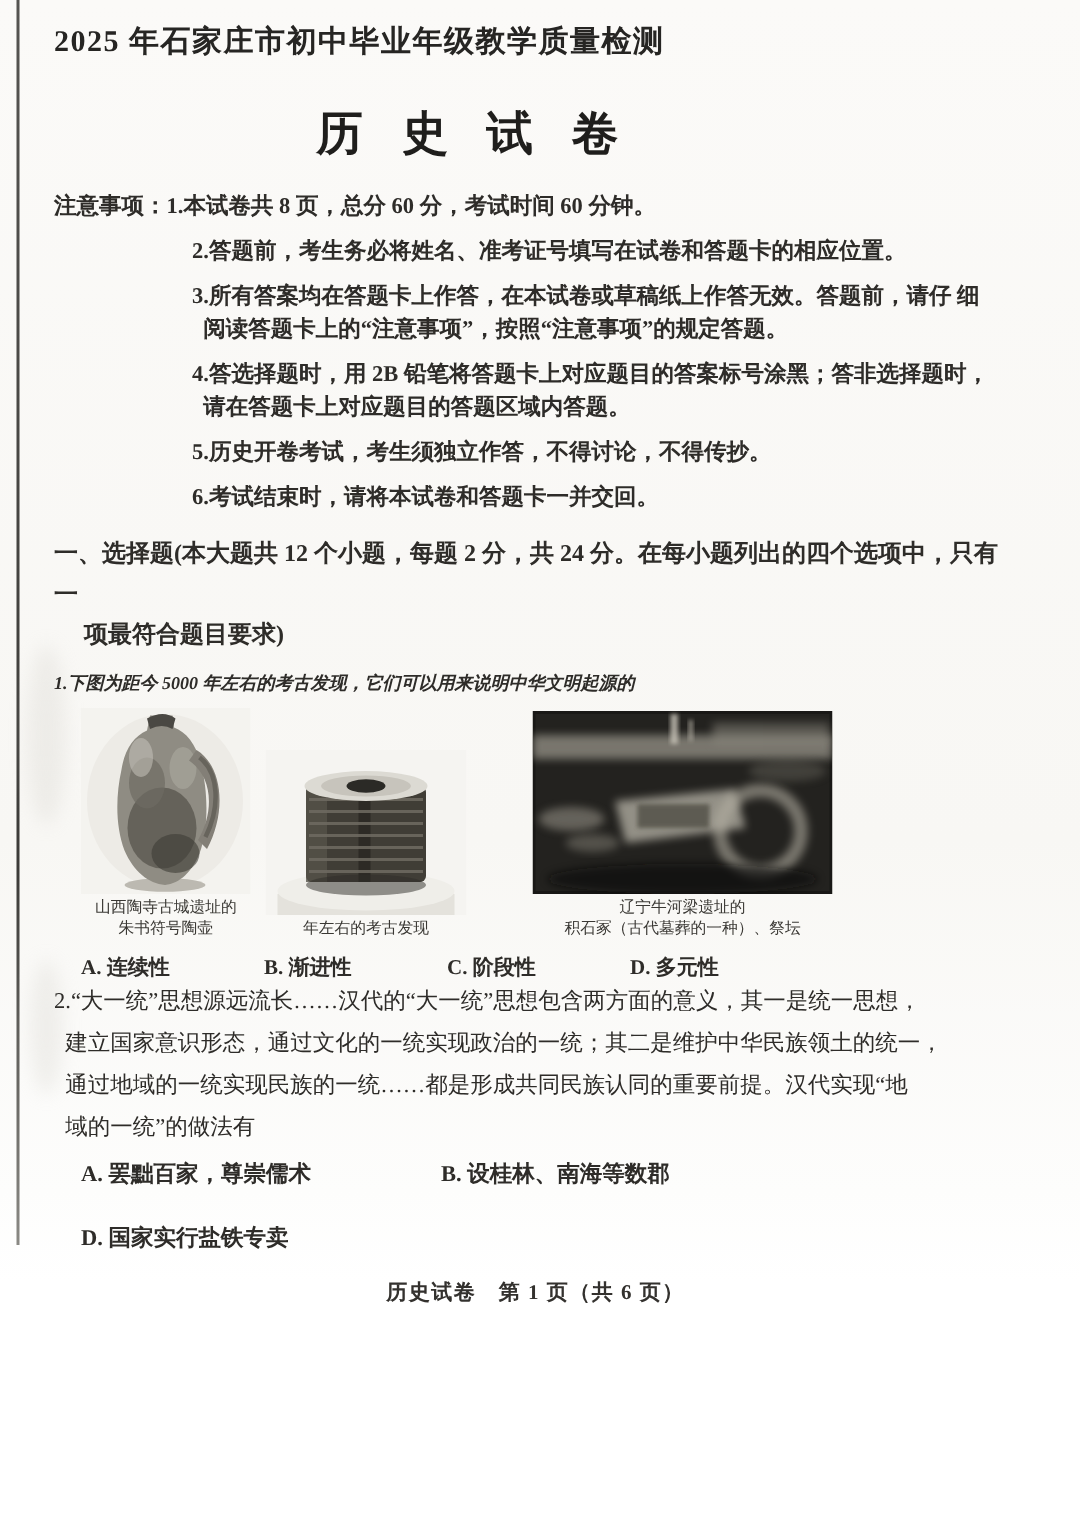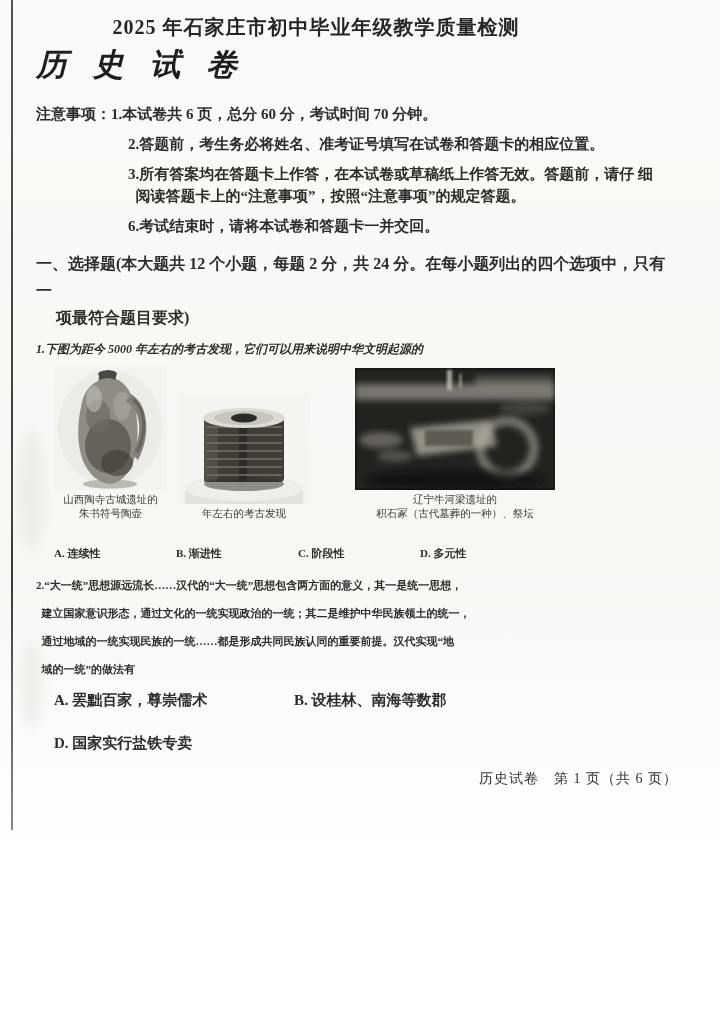--- a/index.html
+++ b/index.html
@@ -4,62 +4,65 @@
 <style>
   * { margin:0; padding:0; box-sizing:border-box; }
   html,body { width:720px; height:1018px; background:#ffffff; overflow:hidden;
               font-family:"Liberation Serif","DejaVu Serif",serif; }
   .scan { position:absolute; left:0; top:0; width:720px; height:1018px;
           background:linear-gradient(180deg,#fbfaf8 0%,#f8f7f4 55%,#fdfdfc 78%,#ffffff 84%); }
   .edge-line { position:absolute; left:11px; top:0; width:2px; height:830px;
                background:linear-gradient(180deg,#555451,#3c3b38 70%,#8a8984); }
   .smudge { position:absolute; background:#d9d7d1; opacity:.35; filter:blur(6px); border-radius:50%; }
   .content { position:absolute; left:36px; top:14px; width:642px; color:#2e2c29; }
-  .hdr { width:560px; text-align:center; font-size:20px; font-weight:700; letter-spacing:1px; color:#262523; }
-  .ttl { width:560px; text-align:left; font-size:31px; font-weight:700; letter-spacing:9px;
-         margin-top:3px; color:#1f1e1c;font-style:italic; }
+  .hdr { width:560px; font-size:20px; font-weight:700; letter-spacing:1px; color:#262523; }
+  .ttl { width:560px; text-align:center; font-size:31px; font-weight:700; letter-spacing:9px;
+         margin-top:27px; color:#1f1e1c; }
   .notices { margin-top:17px; font-size:15px; font-weight:700; }
   .n-first { line-height:22px; margin-bottom:8px; }
   .n-label { display:inline; }
   .n-item { display:block; padding-left:92px; line-height:22px; margin-bottom:8px; }
   .pre { white-space:pre-wrap; }
   .section { margin-top:13px; font-size:16px; font-weight:700; line-height:27px; }
   .q1text { margin-top:6px; font-size:12px; font-weight:700; line-height:24px;font-style:italic; }
   .figs { margin-top:5px; display:flex; align-items:flex-end; padding-left:18px; }
   .fig { display:flex; flex-direction:column; }
   .fig svg { display:block; }
   .caption { margin-top:3px; font-size:10.5px; font-weight:500; text-align:center;
              line-height:14px; color:#3a3834; }
-  .optrow { margin-top:25px; padding-left:18px; font-size:11px; font-weight:700; display:flex; }
+  .optrow { margin-top:9px; padding-left:18px; font-size:14px; font-weight:700; display:flex; }
   .optrow span { width:122px; }
   .optrow span:last-child { width:auto; }
-  .q2text { margin-top:10px; font-size:11px; font-weight:700; line-height:28px; }
+  .q2text { font-size:15px; font-weight:400; line-height:28px; }
   .q2opts { margin-top:5px; padding-left:18px; display:grid; grid-template-columns:240px auto;
             row-gap:19px; font-size:15px; font-weight:700; line-height:24px; }
-  .footer { margin-top:15px; width:642px; text-align:right; font-size:14px; font-weight:400;
+  .footer { margin-top:15px; width:642px; text-align:center; font-size:14px; font-weight:700;
             color:#33312e; letter-spacing:1px; }
 </style>
 </head>
 <body>
 
 <div class="scan">
   <div class="edge-line"></div>
   <div class="smudge" style="left:18px;top:430px;width:26px;height:120px;"></div>
   <div class="smudge" style="left:20px;top:640px;width:22px;height:90px;"></div>
 
   <div class="content">
 
     <div class="hdr">2025 年石家庄市初中毕业年级教学质量检测</div>
     <div class="ttl">历 史 试 卷</div>
 
     <div class="notices">
-      <div class="n-first"><span class="n-label">注意事项：</span><span>1.本试卷共 6 页，总分 60 分，考试时间 70 分钟。</span></div>
+      <div class="n-first"><span class="n-label">注意事项：</span><span>1.本试卷共 8 页，总分 60 分，考试时间 60 分钟。</span></div>
       <span class="n-item">2.答题前，考生务必将姓名、准考证号填写在试卷和答题卡的相应位置。</span>
       <span class="n-item pre">3.所有答案均在答题卡上作答，在本试卷或草稿纸上作答无效。答题前，请仔 细
   阅读答题卡上的“注意事项”，按照“注意事项”的规定答题。</span>
+      <span class="n-item pre">4.答选择题时，用 2B 铅笔将答题卡上对应题目的答案标号涂黑；答非选择题时，
+  请在答题卡上对应题目的答题区域内答题。</span>
+      <span class="n-item">5.历史开卷考试，考生须独立作答，不得讨论，不得传抄。</span>
       <span class="n-item">6.考试结束时，请将本试卷和答题卡一并交回。</span>
     </div>
 
     <div class="section pre">一、选择题(本大题共 12 个小题，每题 2 分，共 24 分。在每小题列出的四个选项中，只有一
 　 项最符合题目要求)</div>
 
     <div class="q1text">1.下图为距今 5000 年左右的考古发现，它们可以用来说明中华文明起源的</div>
 
     <div class="figs">
 

